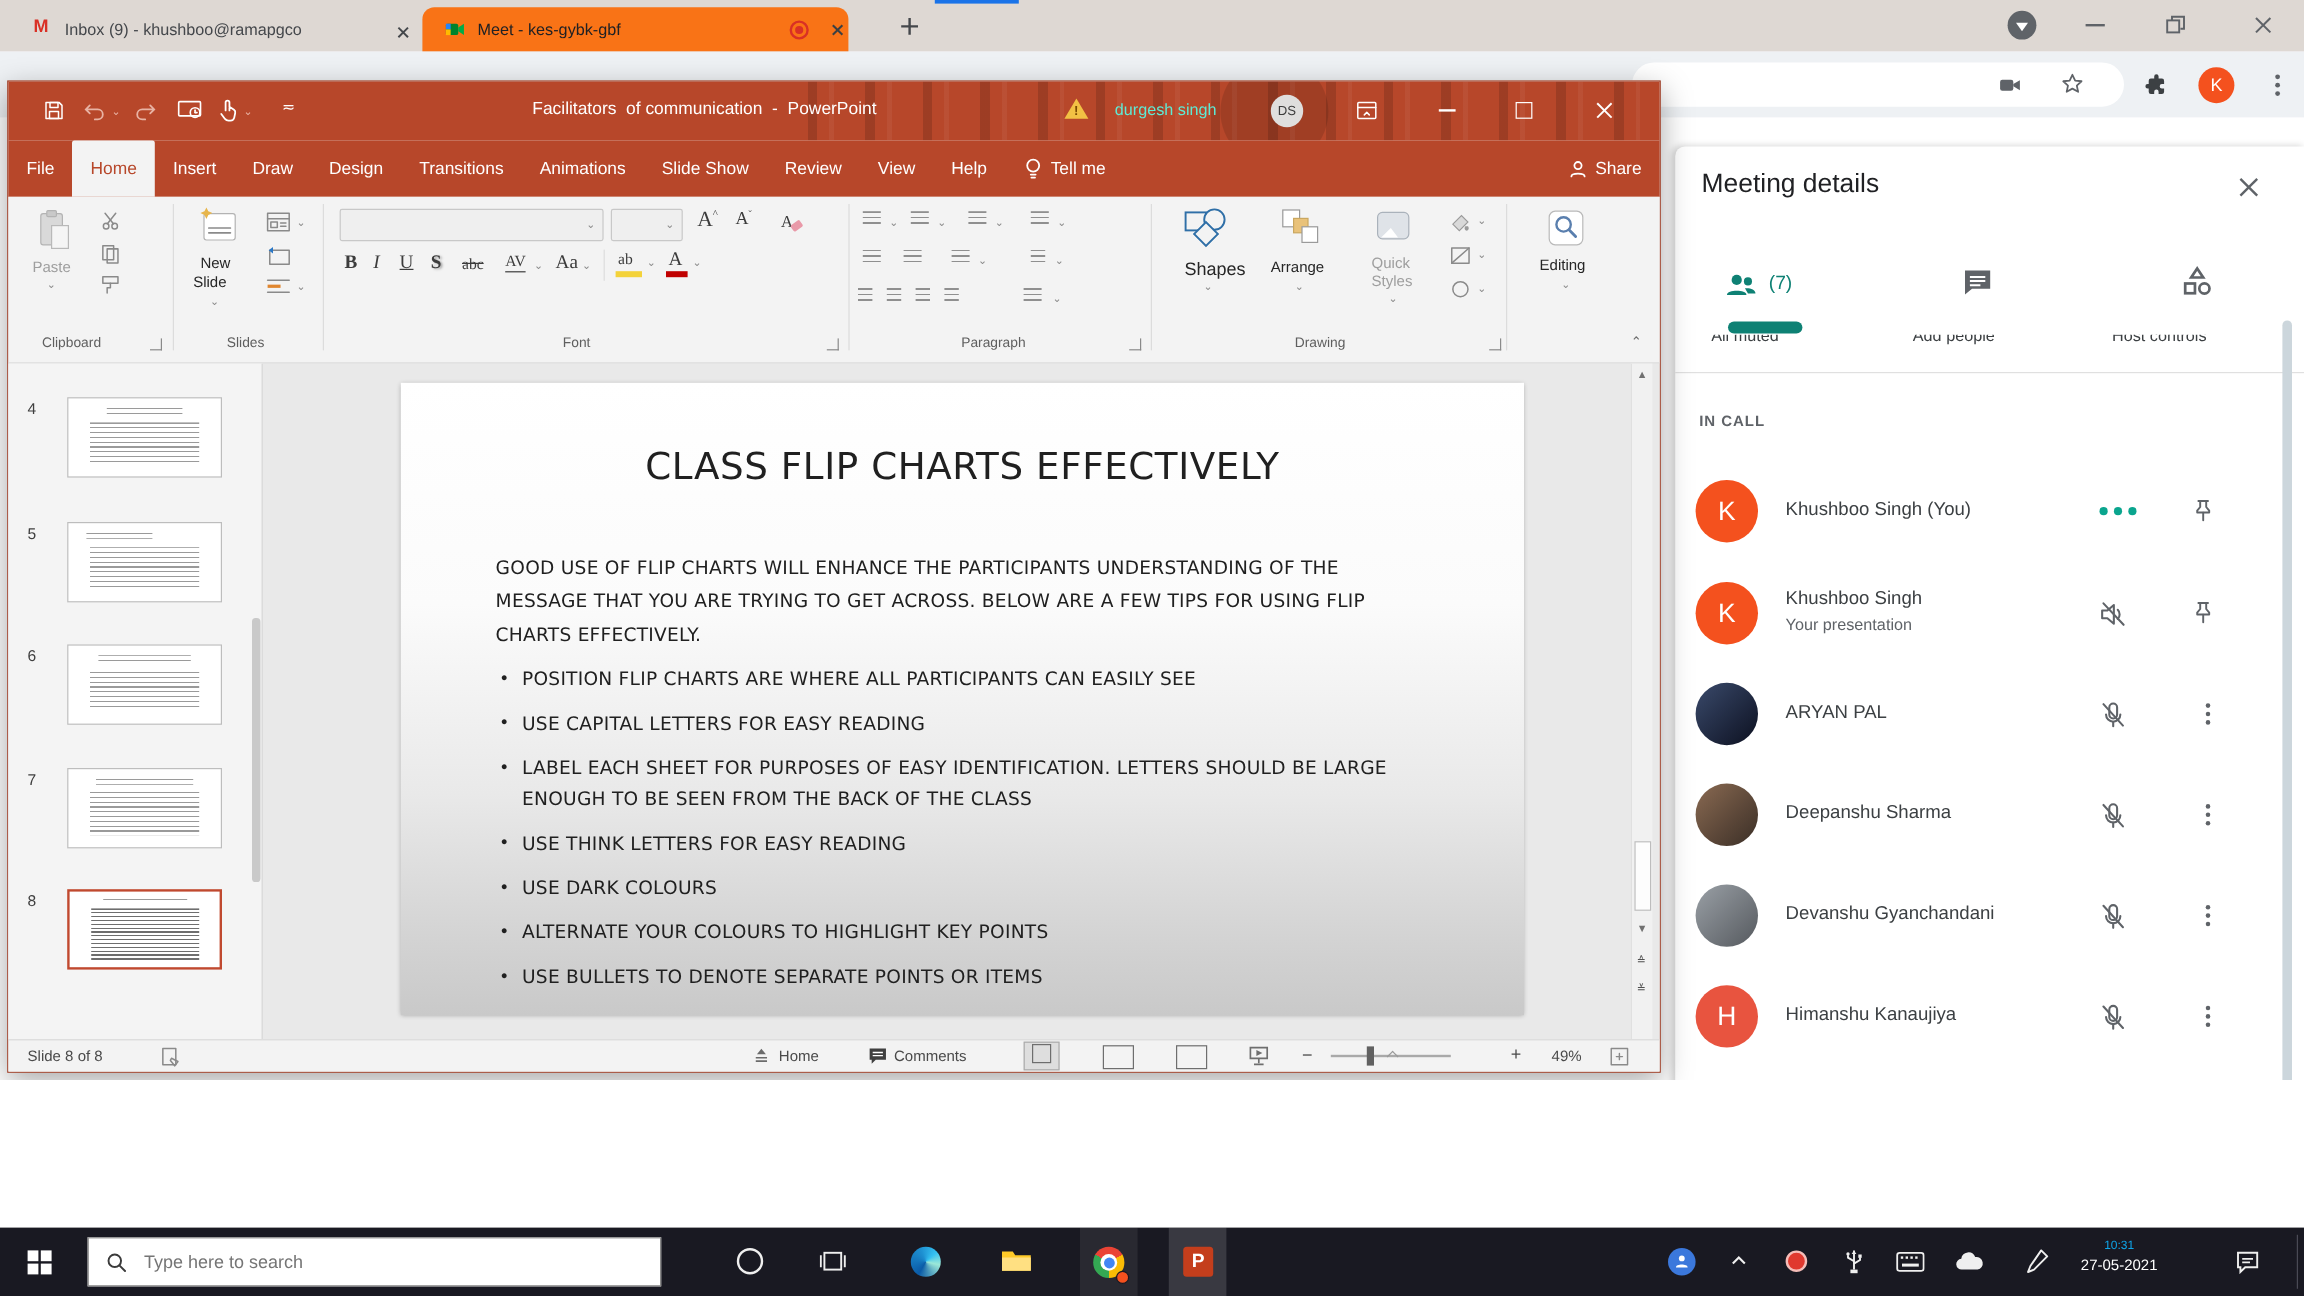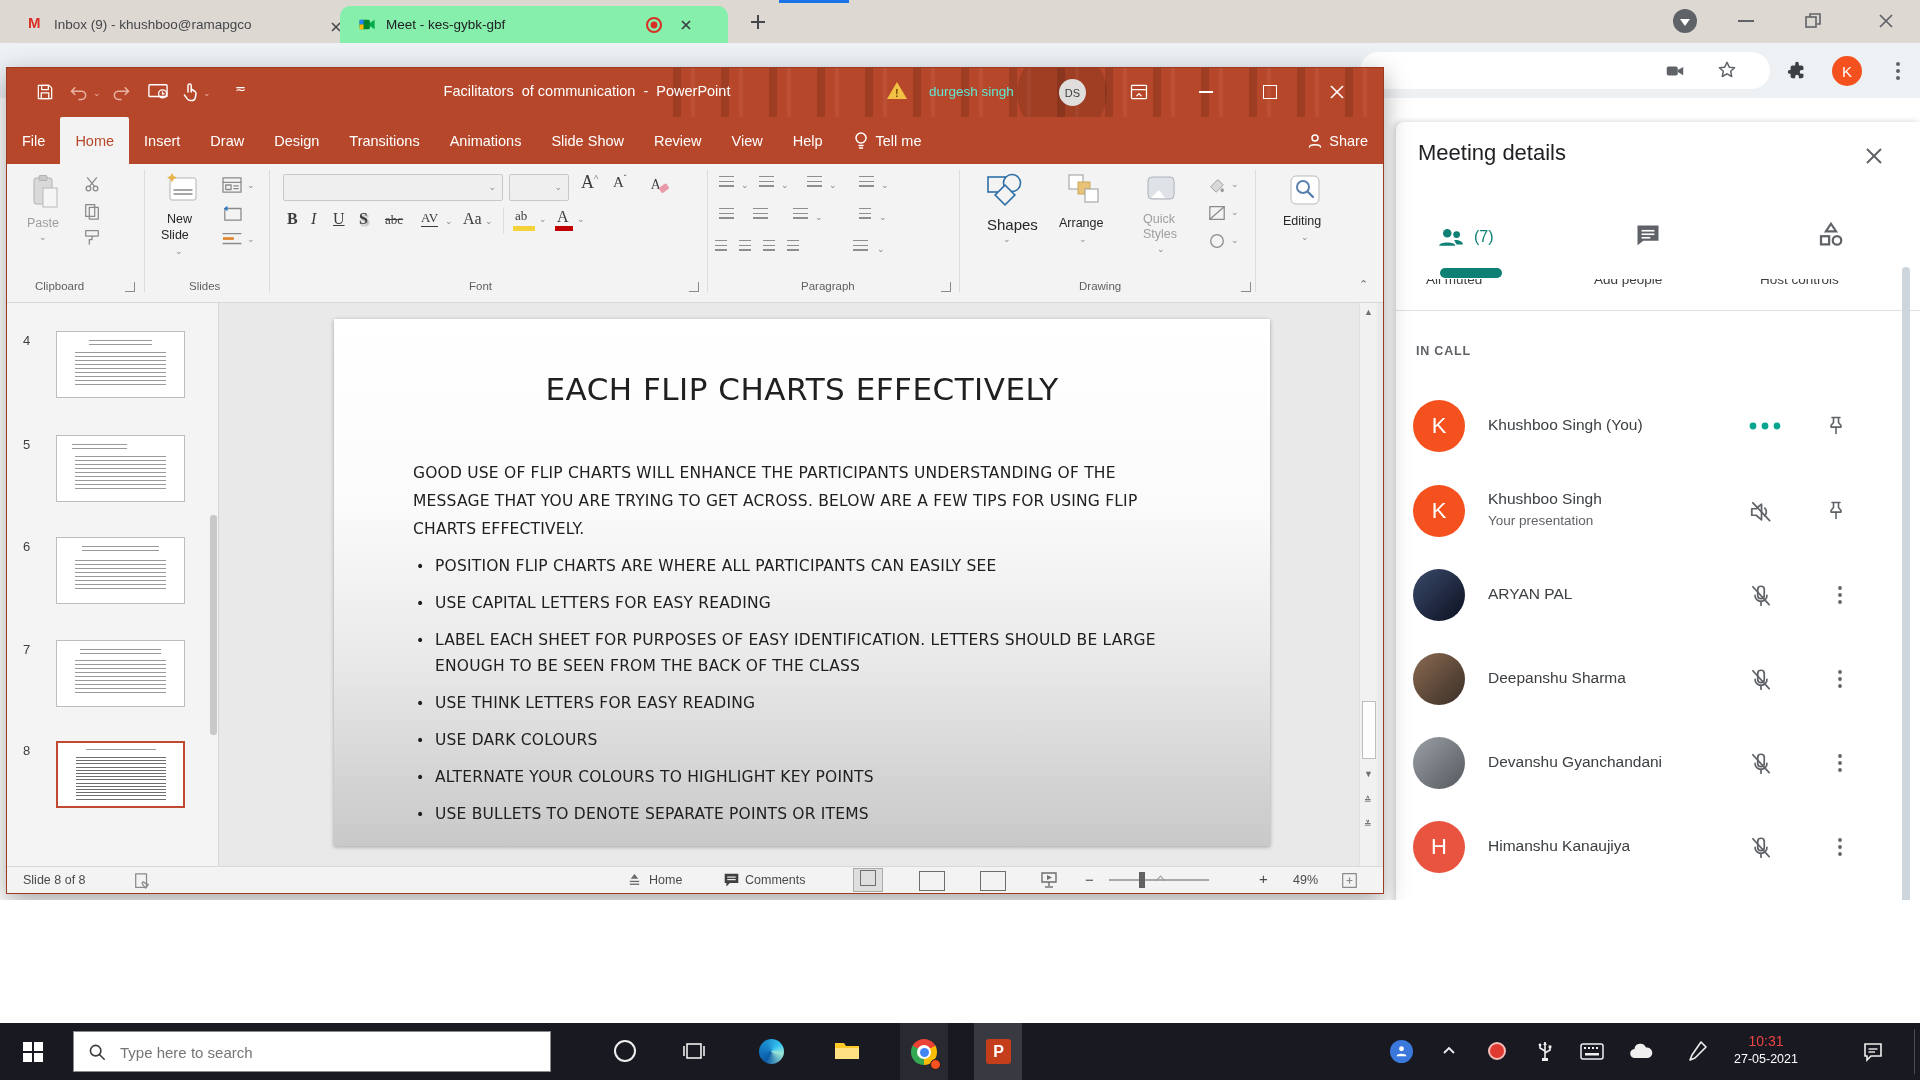--- a/index.html
+++ b/index.html
@@ -46,21 +46,21 @@
 
     <div class="A" style="left:20px;top:6px;width:336px;height:36px;display:flex;align-items:center">
       <span class="A" style="left:8px;top:8px;font-weight:bold;font-size:15px;color:#d93025">M</span>
       <span class="tabtxt A" style="left:34px;top:11px;width:262px">Inbox (9) - khushboo@ramapgco</span>
       <svg class="A" style="left:306px;top:11px" width="20" height="20" viewBox="0 0 20 20">
           <line x1="6" y1="6" x2="14" y2="14" stroke="#44474b" stroke-width="1.6"></line>
           <line x1="14" y1="6" x2="6" y2="14" stroke="#44474b" stroke-width="1.6"></line>
         </svg>
     </div>
 
-    <div class="A" style="left:340px;top:6px;width:388px;height:37px;background:#86efac;border-radius:10px 10px 0 0">
+    <div class="A" style="left:352px;top:6px;width:355px;height:37px;background:#f97316;border-radius:10px 10px 0 0">
       <svg class="A" style="left:18px;top:9px" width="19" height="19" viewBox="0 0 24 24">
         <rect x="2" y="6" width="13" height="12" rx="2" fill="#00832d"></rect>
         <path d="M15 10l6-4v12l-6-4z" fill="#00ac47"></path>
         <rect x="2" y="6" width="5" height="6" fill="#2684fc"></rect>
         <rect x="2" y="12" width="5" height="6" fill="#ffba00"></rect>
       </svg>
       <span class="tabtxt A" style="left:46px;top:11px;width:250px;color:#202124">Meet - kes-gybk-gbf</span>
       <svg class="A" style="left:305px;top:10px" width="18" height="18" viewBox="0 0 18 18">
           <circle cx="9" cy="9" r="7" fill="none" stroke="#d93025" stroke-width="2"></circle>
           <circle cx="9" cy="9" r="3.4" fill="#d93025"></circle>
@@ -565,21 +565,21 @@
           </div>
         <span class="tnum" style="top:440px">8</span>
         <div class="thumb" style="top:438px;border:2px solid #C0492F">
             <div class="tl" style="left:22%;right:22%;top:6px;height:4px"></div>
             <div class="tl" style="top:14px;height:44px;background:repeating-linear-gradient(#6e6e6e 0 1px,transparent 1px 3.2px)"></div>
           </div>
         <div class="A" style="left:203px;top:212px;width:7px;height:220px;background:#c9c9c9;border-radius:3px"></div>
       </div>
 
       <div class="A" style="left:327px;top:16px;width:936px;height:527px;background:linear-gradient(180deg,#ffffff 0%,#fbfbfb 35%,#e9e9e9 65%,#d3d3d3 88%,#c9c9c9 100%);box-shadow:0 1px 4px rgba(0,0,0,.3)">
-        <div class="slidetxt A" style="left:0;top:52px;width:936px;text-align:center;font-size:31px;letter-spacing:.5px">EACH FLIP CHARTS EFFECTIVELY</div>
+        <div class="slidetxt A" style="left:0;top:52px;width:936px;text-align:center;font-size:31px;letter-spacing:.5px">CLASS FLIP CHARTS EFFECTIVELY</div>
         <div class="slidetxt A" style="left:79px;top:140px;width:745px;font-size:15.5px;line-height:28px">GOOD USE OF FLIP CHARTS WILL ENHANCE THE PARTICIPANTS UNDERSTANDING OF THE MESSAGE THAT YOU ARE TRYING TO GET ACROSS. BELOW ARE A FEW TIPS FOR USING FLIP CHARTS EFFECTIVELY.</div>
         <ul id="bullets" class="slidetxt A" style="left:79px;top:234px;width:760px">
           <li>POSITION FLIP CHARTS ARE WHERE ALL PARTICIPANTS CAN EASILY SEE</li>
           <li>USE CAPITAL LETTERS FOR EASY READING</li>
           <li>LABEL EACH SHEET FOR PURPOSES OF EASY IDENTIFICATION. LETTERS SHOULD BE LARGE ENOUGH TO BE SEEN FROM THE BACK OF THE CLASS</li>
           <li>USE THINK LETTERS FOR EASY READING</li>
           <li>USE DARK COLOURS</li>
           <li>ALTERNATE YOUR COLOURS TO HIGHLIGHT KEY POINTS</li>
           <li>USE BULLETS TO DENOTE SEPARATE POINTS OR ITEMS</li>
         </ul>
@@ -711,21 +711,21 @@
         <rect x="16" y="4" width="2" height="2" fill="#efefef"></rect>
         <rect x="5" y="10" width="14" height="2.5" fill="#efefef"></rect>
       </svg>
     <svg class="A" style="left:1628px;top:19px" width="26" height="18" viewBox="0 0 26 18">
         <path d="M7 16a4.5 4.5 0 0 1-.6-9 6 6 0 0 1 11.6-1.4A4.8 4.8 0 0 1 20 16z" fill="#efefef"></path>
       </svg>
     <svg class="A" style="left:1688px;top:17px" width="20" height="22" viewBox="0 0 20 22">
         <path d="M13 2l5 5L7 18l-5 2 2-5z" fill="none" stroke="#efefef" stroke-width="1.6" stroke-linejoin="round"></path>
       </svg>
     <div class="A" style="left:1724px;top:10px;width:84px;text-align:center">
-      <div style="color:#ef4444;font-size:14px">10:31</div>
+      <div style="color:#0ea5e9;font-size:10px">10:31</div>
       <div style="color:#fff;font-size:12.5px;margin-top:3px">27-05-2021</div>
     </div>
     <svg class="A" style="left:1862px;top:18px" width="22" height="22" viewBox="0 0 22 22">
         <path d="M3 3h16v12H9l-4 4v-4H3z" fill="none" stroke="#efefef" stroke-width="1.6"></path>
         <line x1="6.5" y1="8" x2="15.5" y2="8" stroke="#efefef" stroke-width="1.4"></line>
         <line x1="6.5" y1="11" x2="13" y2="11" stroke="#efefef" stroke-width="1.4"></line>
       </svg>
     <div class="A" style="left:1914px;top:6px;width:1px;height:45px;background:#4a4a55"></div>
   </div>
 

